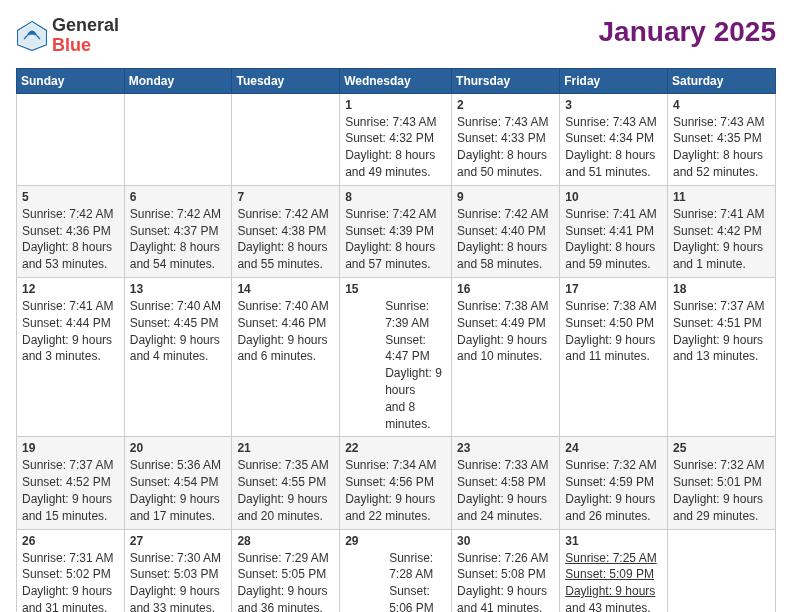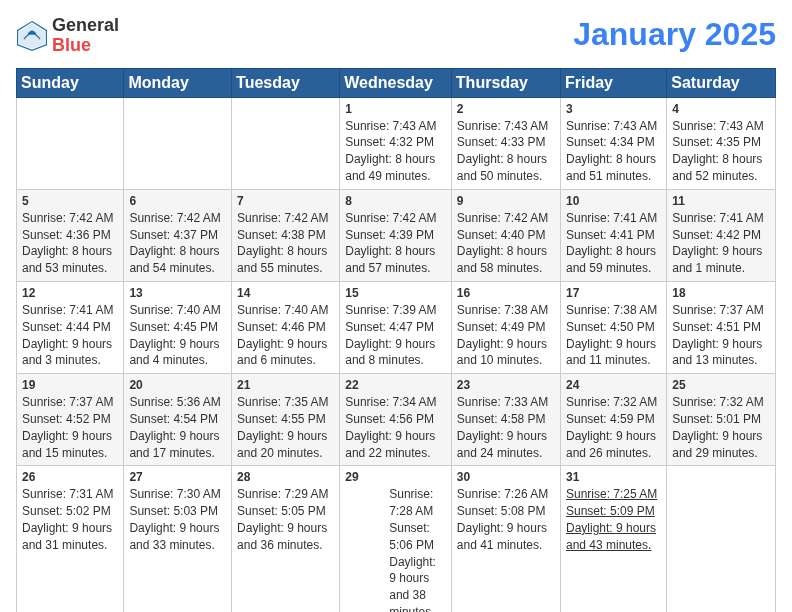--- a/index.html
+++ b/index.html
@@ -29,37 +29,37 @@
     .logo-general { color: #333; }
     .logo-blue { color: #ef4444; }
     .logo-icon {
       width: 32px;
       height: 32px;
     }
     .title-block {
       text-align: right;
     }
     .month-title {
-      font-size: 32px;
+      font-size: 28px;
       font-weight: bold;
-      color: #3b82f6;
+      color: #701a75;
     }
     .location-title {
       font-size: 14px;
       color: #555;
     }
     .calendar {
       width: 100%;
       border-collapse: collapse;
       border: 1px solid #ccc;
     }
     .calendar th {
       background-color: #2a6099;
       color: #fff;
-      font-size: 16px;
+      font-size: 12px;
       font-weight: bold;
       padding: 5px 4px;
       text-align: left;
       border: 1px solid #1e4f80;
     }
     .calendar td {
       vertical-align: top;
       border: 1px solid #ccc;
       padding: 4px 5px;
       font-size: 10px;
@@ -221,21 +221,21 @@
         </td>
         <td>
           <span class="day-number">14</span>
           <div class="day-info" style="white-space: pre-line;">Sunrise: 7:40 AM
 Sunset: 4:46 PM
 Daylight: 9 hours
 and 6 minutes.</div>
         </td>
         <td>
           <span class="day-number">15</span>
-          <div class="day-info" style="white-space: pre-line;">Sunrise: 7:39 AM
+          <div class="day-info" style="white-space: pre-line; margin-left: 40px;">Sunrise: 7:39 AM
 Sunset: 4:47 PM
 Daylight: 9 hours
 and 8 minutes.</div>
         </td>
         <td>
           <span class="day-number">16</span>
           <div class="day-info" style="white-space: pre-line;">Sunrise: 7:38 AM
 Sunset: 4:49 PM
 Daylight: 9 hours
 and 10 minutes.</div>

